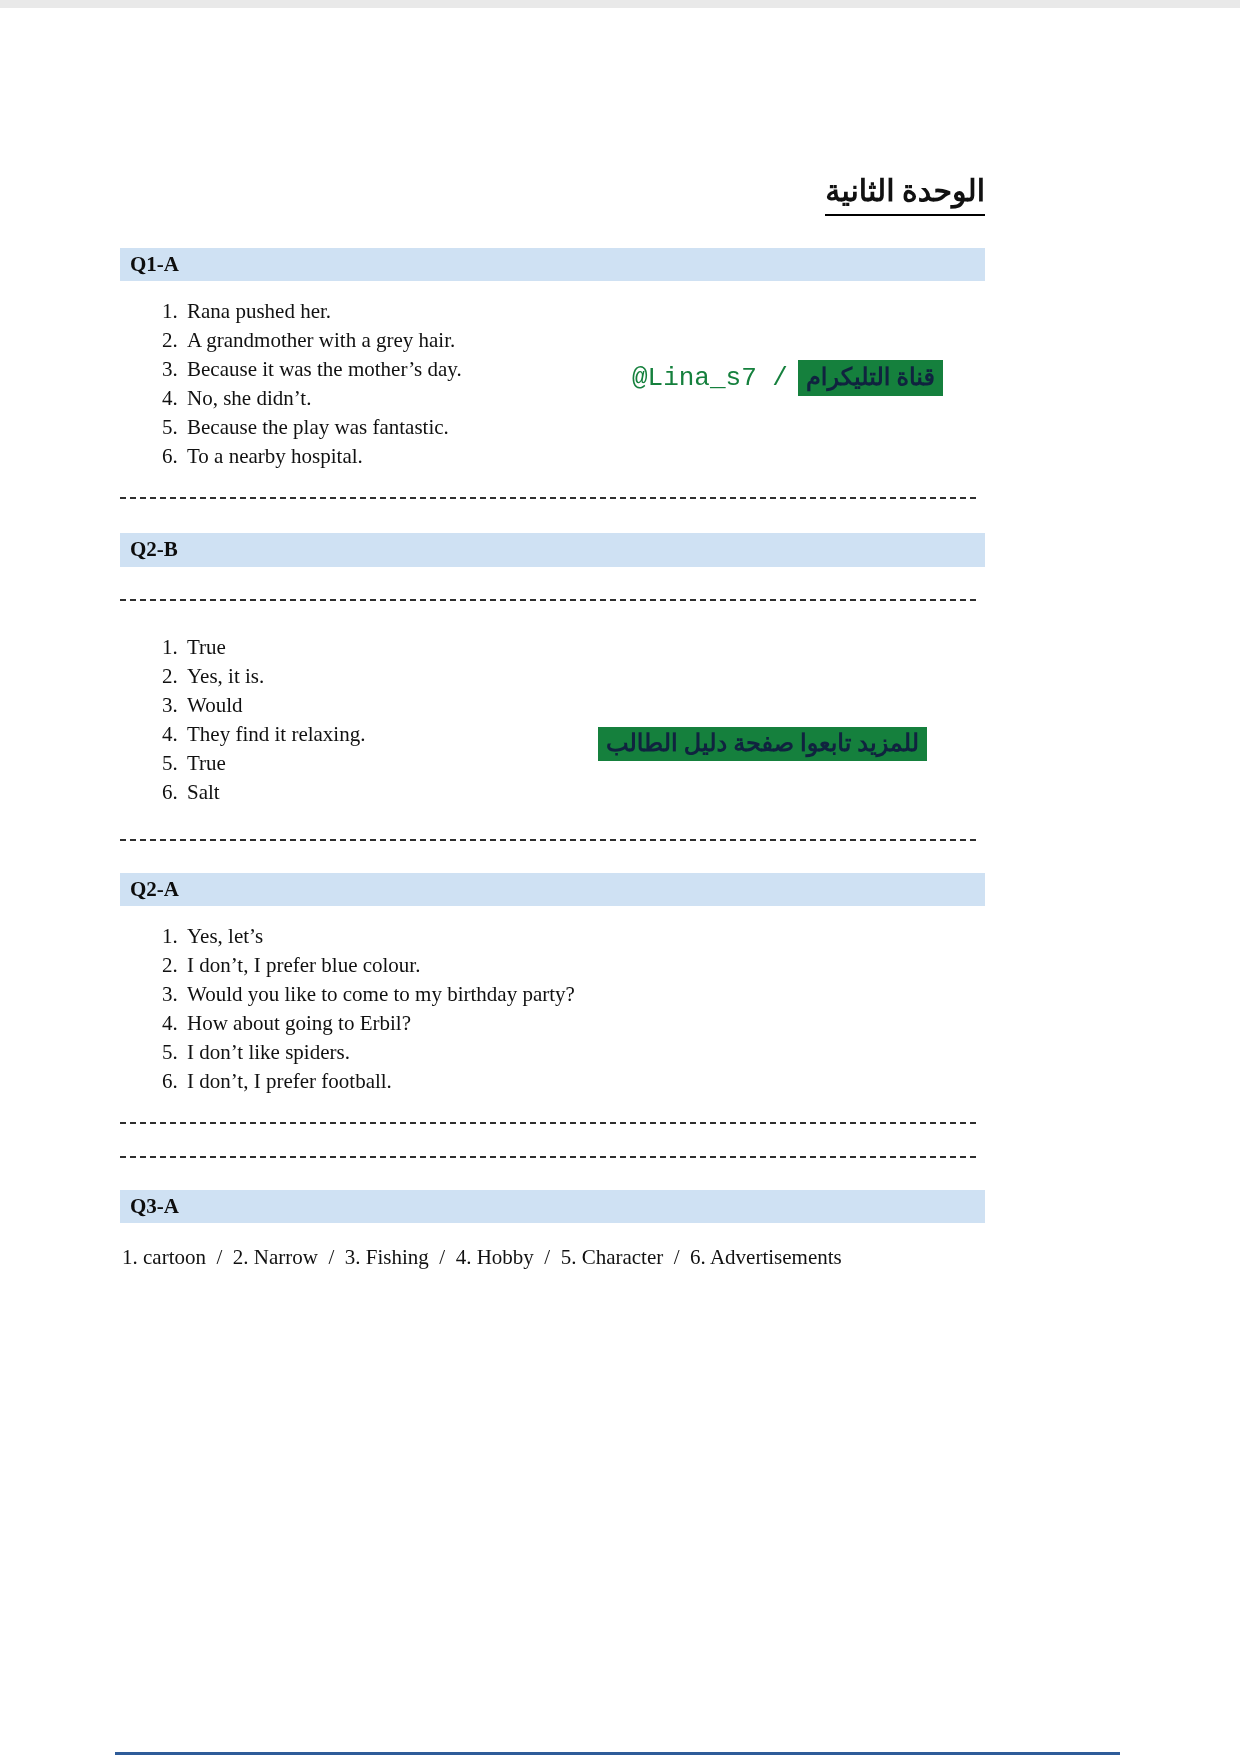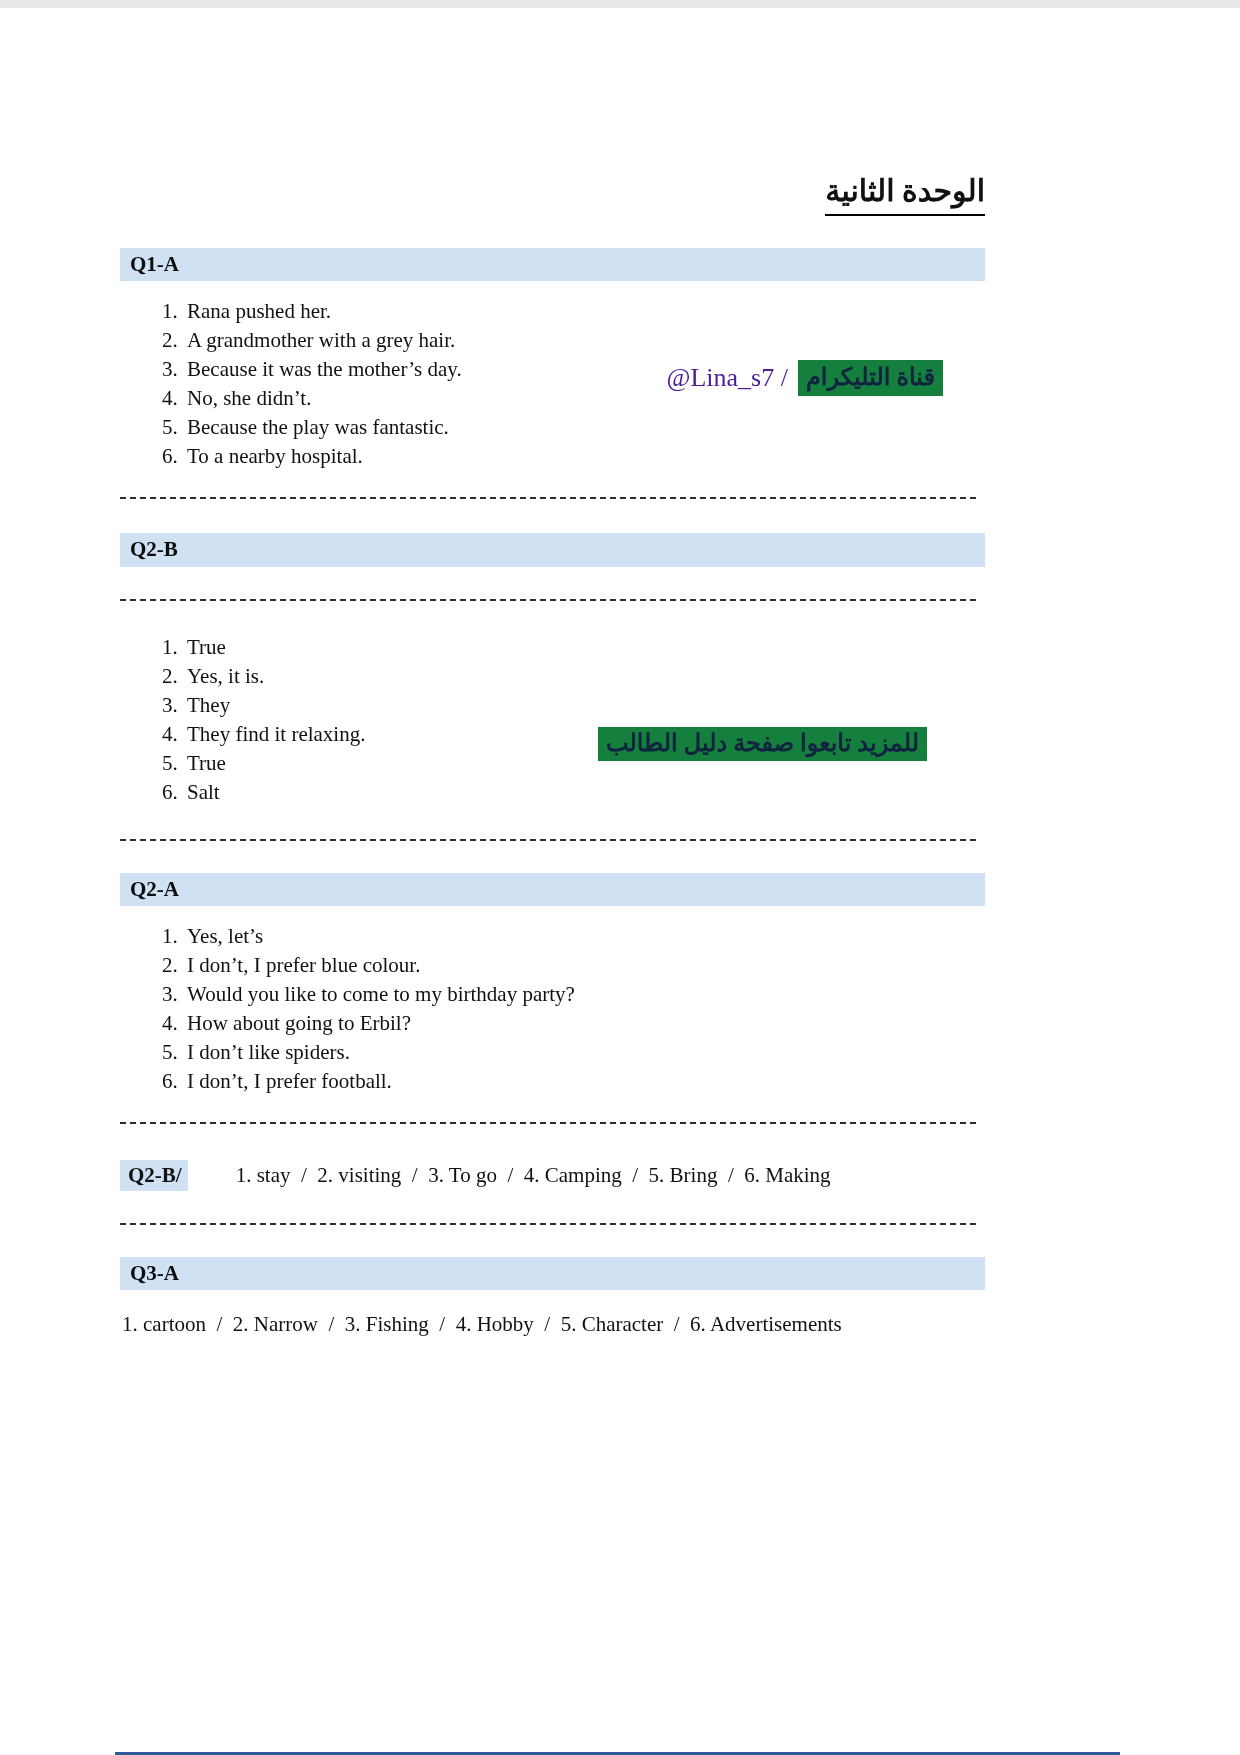--- a/index.html
+++ b/index.html
@@ -92,21 +92,21 @@
   }
   .watermark-telegram {
     position: absolute;
     top: 112px;
     right: 42px;
     font-size: 26px;
     display: flex;
     align-items: center;
     gap: 10px;
   }
-  .wm-handle { color: #4c1d95; }
+  .wm-handle { color: #15803d; font-family: Liberation Mono, monospace; }
   .wm-highlight {
     background: #15803d;
     color: #10233f;
     font-weight: bold;
     font-size: 24px;
     padding: 3px 8px 5px 8px;
     direction: rtl;
   }
   .watermark-guide {
     position: absolute;
@@ -157,21 +157,21 @@
         <span>Q2-B</span>
       </div>
     </div>
 
     <div class="sep sep-b"></div>
 
     <div class="section gap-a">
       <ol class="answer-list">
         <li>True</li>
         <li>Yes, it is.</li>
-        <li>They</li>
+        <li>Would</li>
         <li>They find it relaxing.</li>
         <li>True</li>
         <li>Salt</li>
       </ol>
       <div class="watermark-guide">
         <span class="wm-highlight">للمزيد تابعوا صفحة دليل الطالب</span>
       </div>
     </div>
 
     <div class="sep sep-b"></div>
@@ -185,24 +185,20 @@
         <li>I don’t, I prefer blue colour.</li>
         <li>Would you like to come to my birthday party?</li>
         <li>How about going to Erbil?</li>
         <li>I don’t like spiders.</li>
         <li>I don’t, I prefer football.</li>
       </ol>
     </div>
 
     <div class="sep sep-a"></div>
 
-    <div class="inline-row">
-      <span class="inline-label">Q2-B/</span>
-      <span class="inline-answers">1. stay  /  2. visiting  /  3. To go  /  4. Camping  /  5. Bring  /  6. Making</span>
-    </div>
 
     <div class="sep sep-b"></div>
 
     <div class="section gap-a">
       <div class="bar">
         <span>Q3-A</span>
       </div>
       <div class="answers-flush">1. cartoon  /  2. Narrow  /  3. Fishing  /  4. Hobby  /  5. Character  /  6. Advertisements</div>
     </div>
 

